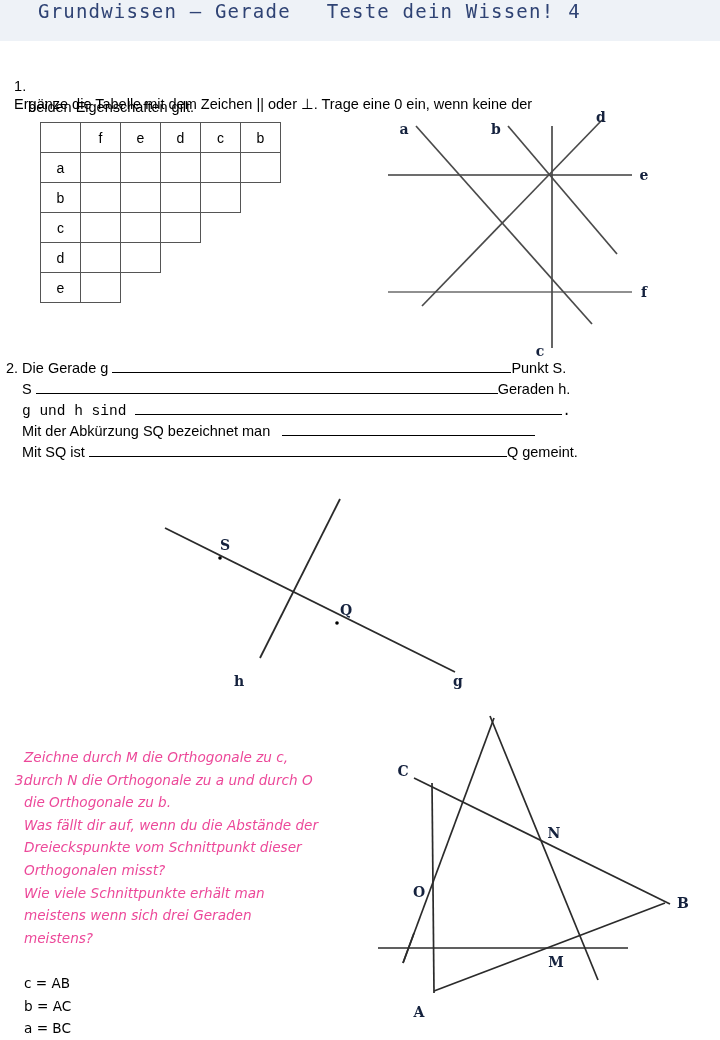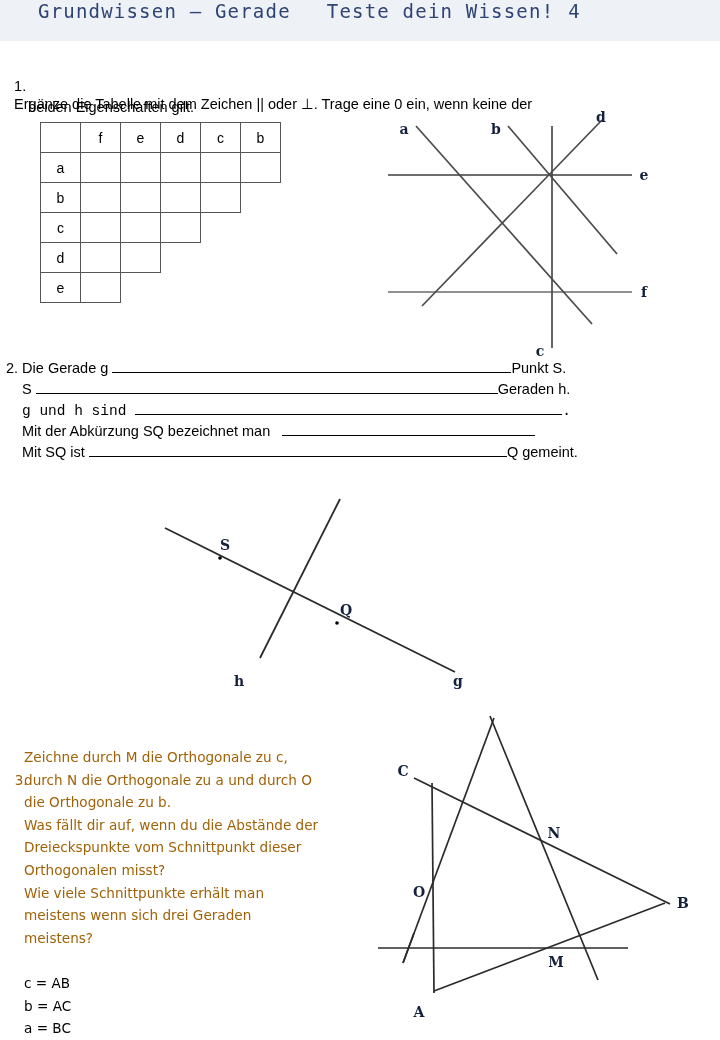--- a/index.html
+++ b/index.html
@@ -46,22 +46,23 @@
     color: #000;
     white-space: pre-wrap;
   }
 
   
   .q3-text {
     position: absolute;
     font-family: "DejaVu Sans", sans-serif;
     font-size: 13.6px;
     line-height: 22.6px;
-    color: #a16207;
-    white-space: pre;
+    color: #ec4899;
+    white-space: pre;
+    font-style: italic;
   }
   .q3-defs {
     position: absolute;
     font-family: "DejaVu Sans", sans-serif;
     font-size: 13.6px;
     line-height: 22.5px;
     white-space: pre;
   }
 
   

